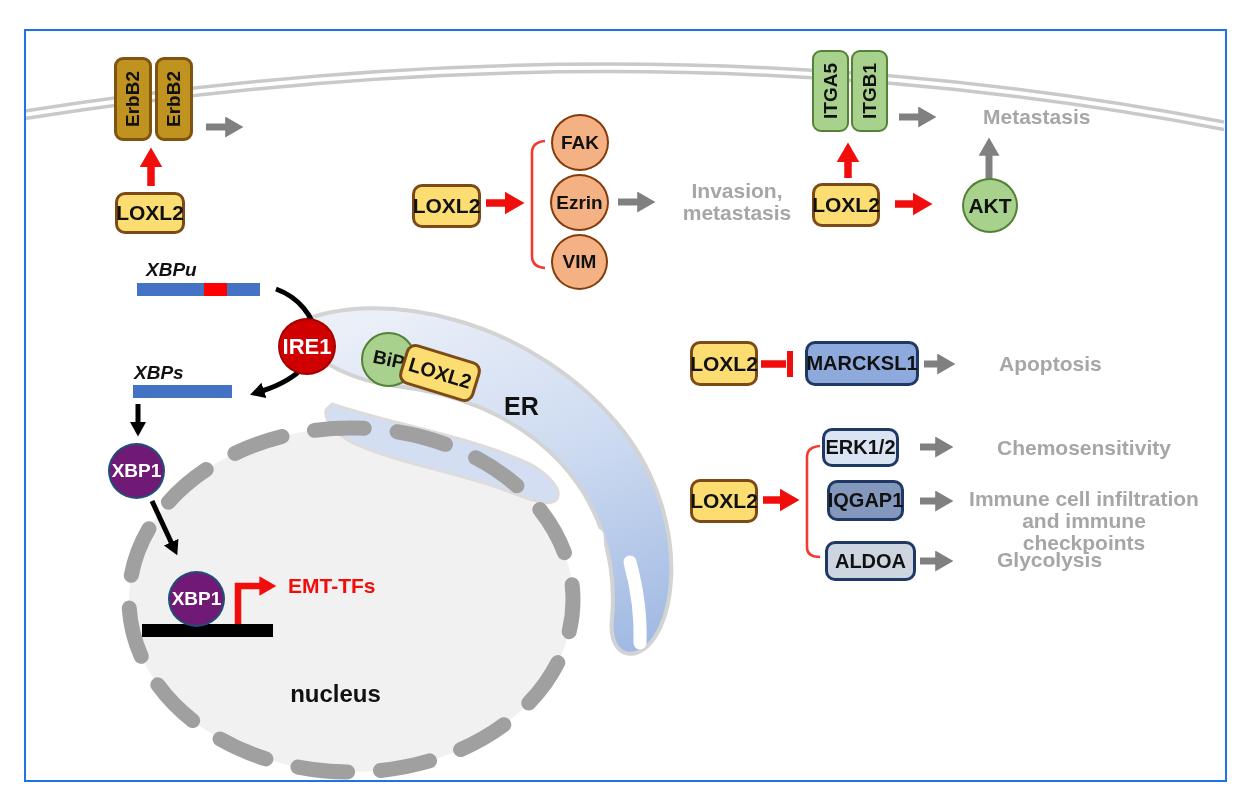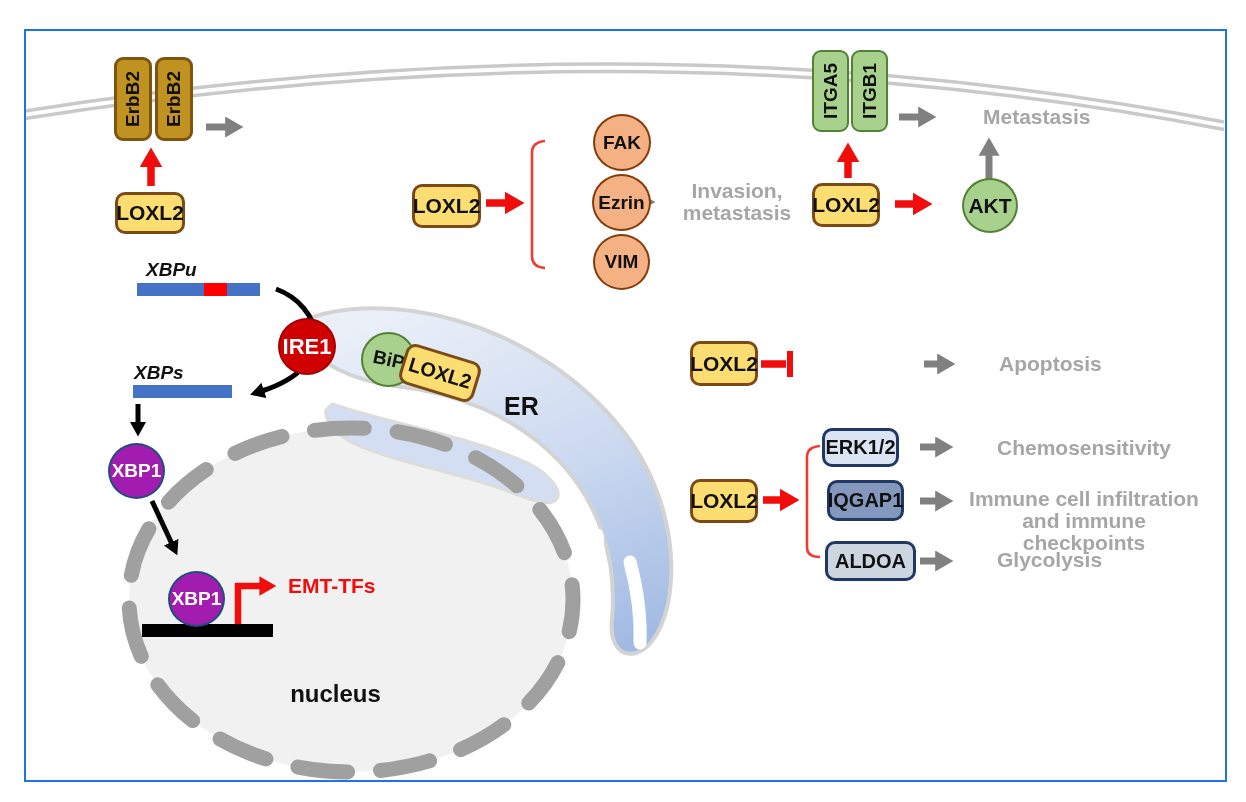--- a/index.html
+++ b/index.html
@@ -18,24 +18,24 @@
   }
   .vbox{
     border-radius:9px;display:flex;align-items:center;justify-content:center;
   }
   .vbox .vtext{transform:rotate(-90deg);white-space:nowrap;font-size:19px;color:#111;}
   .gold{background:#C0921F;border:3px solid #7F5410;}
   .green{background:#A9D18E;border:2.5px solid #538135;}
   .circle{
     border-radius:50%;display:flex;align-items:center;justify-content:center;color:#111;
   }
-  .orange{background:#F4B183;border:2.5px solid #843C0C;font-size:19px;margin-left:42px;}
+  .orange{background:#F4B183;border:2.5px solid #843C0C;font-size:19px;}
   .greenc{background:#A9D18E;border:2.5px solid #538135;font-size:21px;}
   .redc{background:#D00000;border:2.5px solid #A30000;color:#fff;font-size:22px;}
-  .bluec{background:#a21caf;border:2.5px solid #1F4E79;color:#fff;font-size:19px;}
+  .bluec{background:#701a75;border:2.5px solid #1F4E79;color:#fff;font-size:19px;}
   .nbox{
     border:3px solid #203864;border-radius:10px;color:#111;
     display:flex;align-items:center;justify-content:center;font-size:20px;
   }
   .marcksl{background:#8EA9DB;}
   .erk{background:#DBE4F3;}
   .iqgap{background:#8498BE;}
   .aldoa{background:#CDD5E1;}
   .outcome{color:#A6A6A6;font-size:21px;line-height:22px;}
   .center{text-align:center;}
@@ -204,20 +204,23 @@
   <div class="abs circle greenc" style="left:361px;top:332px;width:55px;height:55px;font-size:19px;">
     <span style="transform:rotate(12deg);display:inline-block;">BiP</span>
   </div>
   <div class="abs loxl2" style="left:401px;top:352px;width:78px;height:42px;transform:rotate(17deg);font-size:20px;">
     <span>LOXL2</span>
   </div>
 
   <div class="abs loxl2" style="left:690px;top:341px;width:68px;height:45px;">
     <span>LOXL2</span>
   </div>
+  <div class="abs nbox marcksl" style="left:805px;top:341px;width:114px;height:45px;">
+    <span>MARCKSL1</span>
+  </div>
   <div class="abs outcome nowrap" style="left:962px;top:353px;">Apoptosis</div>
 
   <div class="abs loxl2" style="left:690px;top:479px;width:68px;height:44px;">
     <span>LOXL2</span>
   </div>
   <div class="abs nbox erk" style="left:822px;top:428px;width:77px;height:39px;">
     <span>ERK1/2</span>
   </div>
   <div class="abs nbox iqgap" style="left:827px;top:480px;width:77px;height:41px;">
     <span>IQGAP1</span>

